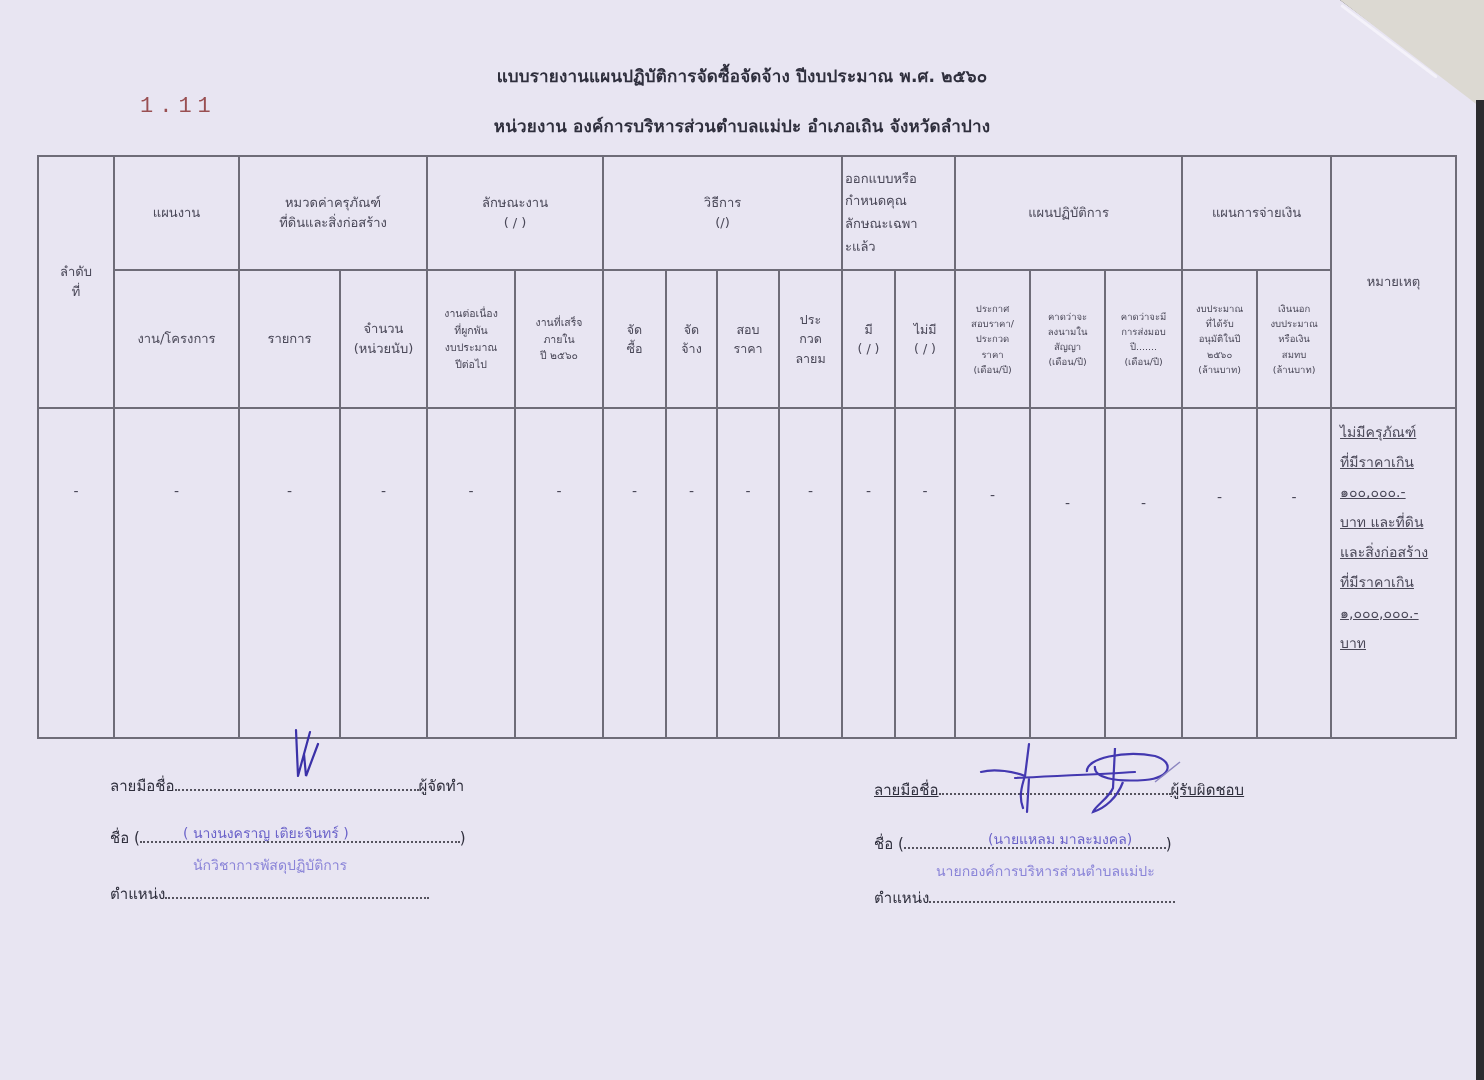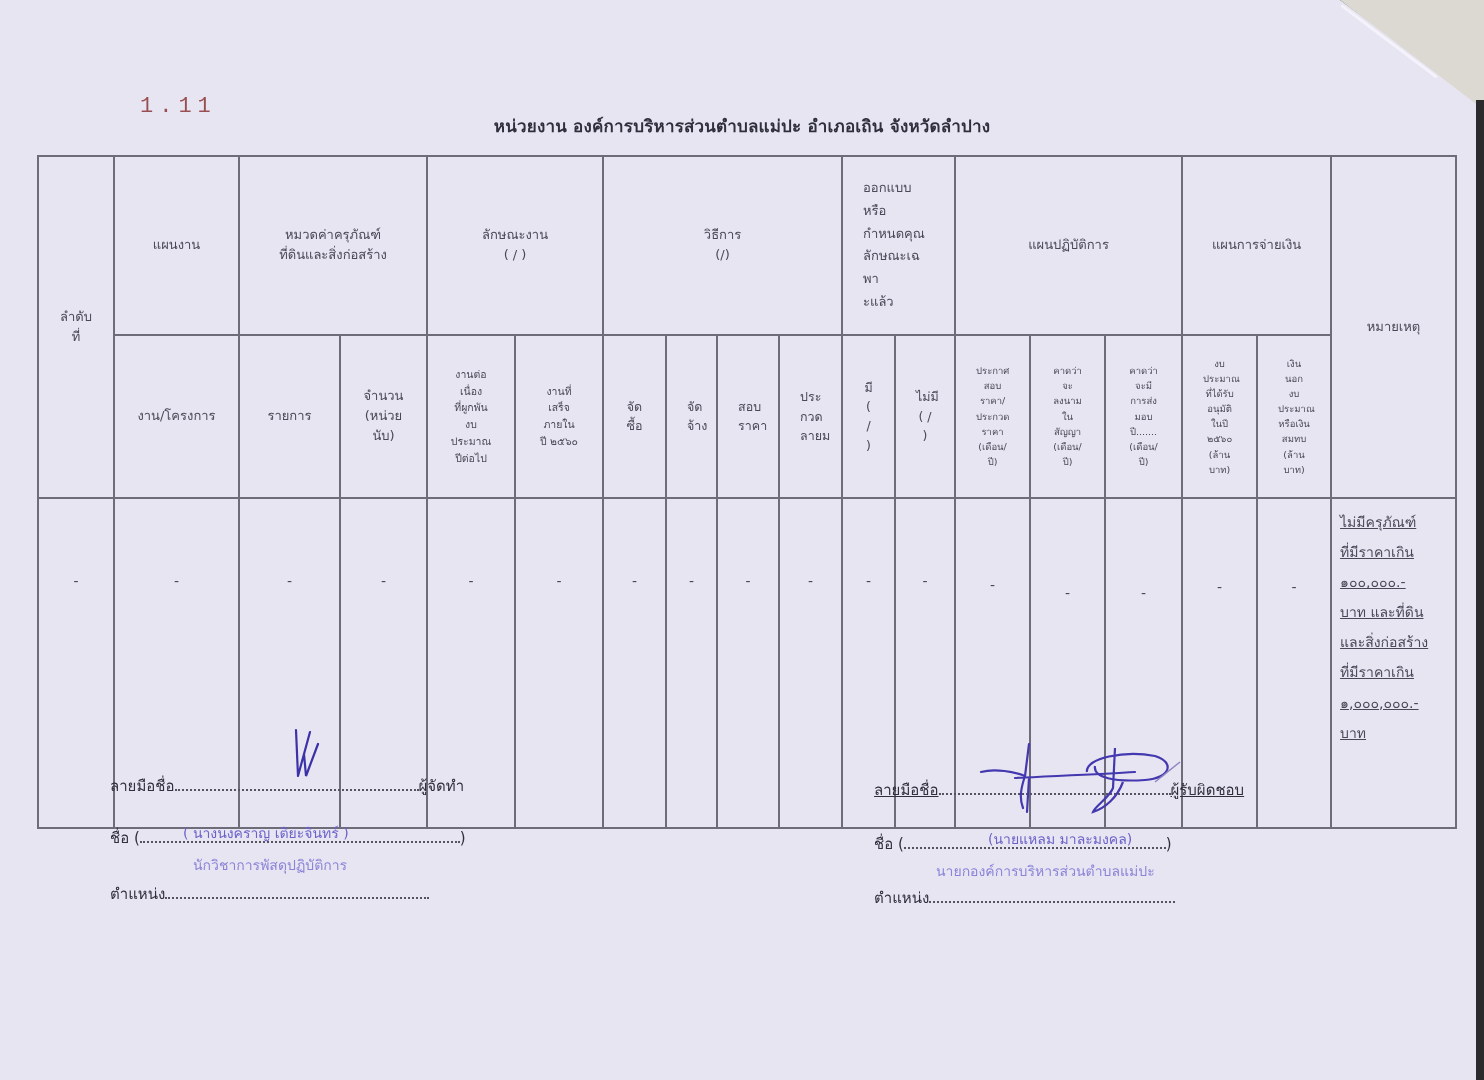--- a/index.html
+++ b/index.html
@@ -37,21 +37,21 @@
       position: absolute; left: 140px; top: 94px; font-size: 22px; color: #7f1d1d;
       font-family: Liberation Mono, monospace; letter-spacing: 6px; opacity: 0.75;
     }
 
     table.grid {
       position: absolute; left: 37px; top: 155px; width: 1418px; height: 582px;
       border-collapse: collapse; table-layout: fixed;
     }
     table.grid td {
       border: 2px solid #6e6c78; text-align: center; vertical-align: middle;
-      font-size: 13px; color: #4a4858; line-height: 1.55; padding: 20px;
+      font-size: 13px; color: #4a4858; line-height: 1.55; padding: 2px;
     }
     table.grid td.small { font-size: 9.5px; line-height: 1.6; }
     table.grid td.mid { font-size: 12.5px; }
     table.grid tr.body-row td { vertical-align: top; padding-top: 72px; font-size: 14px; }
     table.grid td.remark {
       text-align: left; vertical-align: top; padding: 6px 6px 0 8px;
       font-size: 13px; line-height: 2.15; white-space: pre-line;
     }
     table.grid tr.body-row td.remark { padding-top: 8px; text-decoration: underline; }
 
@@ -59,20 +59,21 @@
     .sig-line { position: absolute; white-space: nowrap; }
     .dots { display: inline-block; border-bottom: 2px dotted #55535e; vertical-align: baseline; height: 1px; }
     .ink { color: #6a62c9; font-size: 14px; position: absolute; white-space: nowrap; }
     .ink.light { color: #8a84d8; }
   </style>
 </head>
 <body>
 
 <div class="page">
 
+  <div class="title t1">แบบรายงานแผนปฏิบัติการจัดซื้อจัดจ้าง ปีงบประมาณ พ.ศ. ๒๕๖๐</div>
   <div class="title t2">หน่วยงาน  องค์การบริหารส่วนตำบลแม่ปะ  อำเภอเถิน  จังหวัดลำปาง</div>
   <div class="pencil-mark">1.11</div>
 
   <table class="grid">
     <colgroup>
       <col style="width:76px">
       <col style="width:125px">
       <col style="width:101px">
       <col style="width:87px">
       <col style="width:88px">

